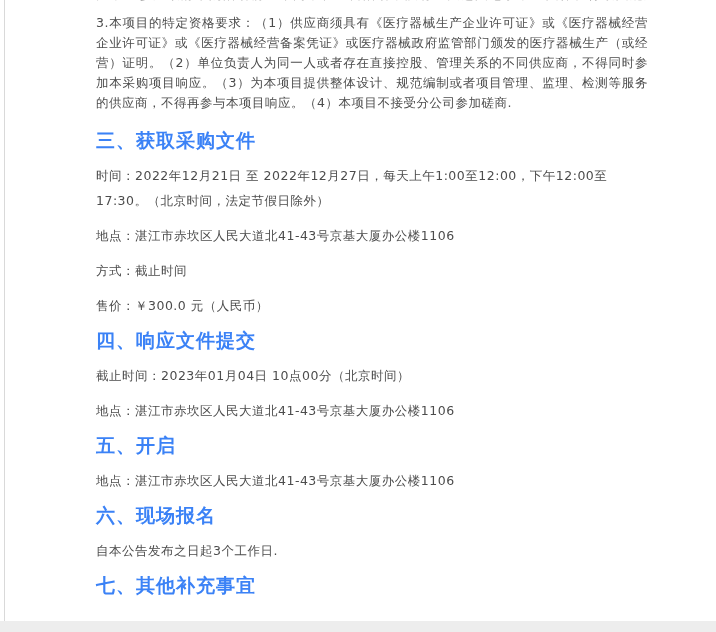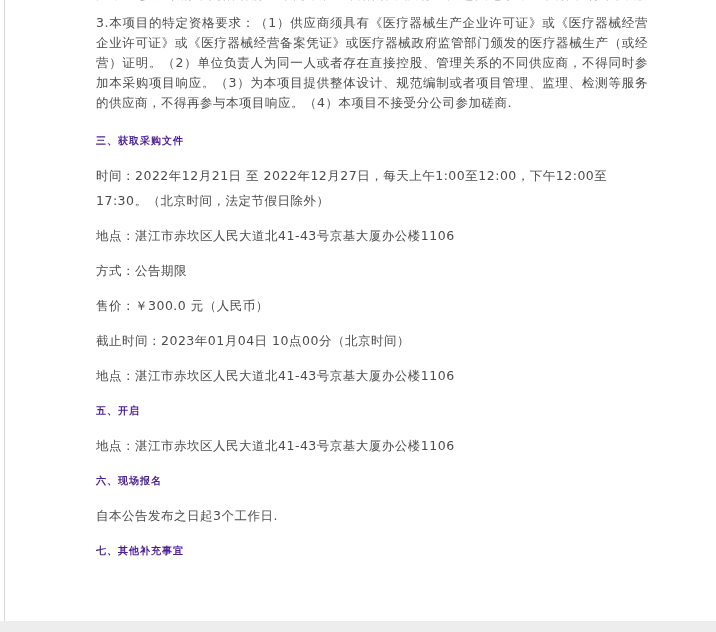--- a/index.html
+++ b/index.html
@@ -54,23 +54,23 @@
     margin: 0 0 15px 0;
     padding-top: 7px;
     line-height: 20px;
     text-align: justify;
   }
 
   .sec { margin: 0; }
 
   .sec-heading {
     margin: 0 0 10px 0;
-    font-size: 10px;
+    font-size: 19px;
     font-weight: bold;
-    color: #4c1d95;
+    color: #3b82f6;
     line-height: 25px;
     letter-spacing: 1px;
   }
 
   .line {
     margin: 0 0 10px 0;
     line-height: 25px;
   }
 </style>
 </head>
@@ -85,25 +85,26 @@
       <span>力；5.参加政府采购活动前三年内，在经营活动中没有重大违法记录；6.法律、行政法规规定的其他条件。具有独立承担民事责任的能</span>
     </div>
 
     <p class="intro">3.本项目的特定资格要求：（1）供应商须具有《医疗器械生产企业许可证》或《医疗器械经营企业许可证》或《医疗器械经营备案凭证》或医疗器械政府监管部门颁发的医疗器械生产（或经营）证明。（2）单位负责人为同一人或者存在直接控股、管理关系的不同供应商，不得同时参加本采购项目响应。（3）为本项目提供整体设计、规范编制或者项目管理、监理、检测等服务的供应商，不得再参与本项目响应。（4）本项目不接受分公司参加磋商.</p>
 
     <div id="sections">
   <section class="sec">
     <h3 class="sec-heading">三、获取采购文件</h3>
   <p class="line">时间：2022年12月21日 至 2022年12月27日，每天上午1:00至12:00，下午12:00至17:30。（北京时间，法定节假日除外）</p>
           <p class="line">地点：湛江市赤坎区人民大道北41-43号京基大厦办公楼1106</p>
-          <p class="line">方式：公告期限</p>
+          <p class="line">方式：截止时间</p>
           <p class="line">售价：￥300.0 元（人民币）</p>
         </section>
 
   <section class="sec">
+    <h3 class="sec-heading">四、响应文件提交</h3>
   <p class="line">截止时间：2023年01月04日 10点00分（北京时间）</p>
           <p class="line">地点：湛江市赤坎区人民大道北41-43号京基大厦办公楼1106</p>
         </section>
 
   <section class="sec">
     <h3 class="sec-heading">五、开启</h3>
           <p class="line">地点：湛江市赤坎区人民大道北41-43号京基大厦办公楼1106</p>
         </section>
 
   <section class="sec">

